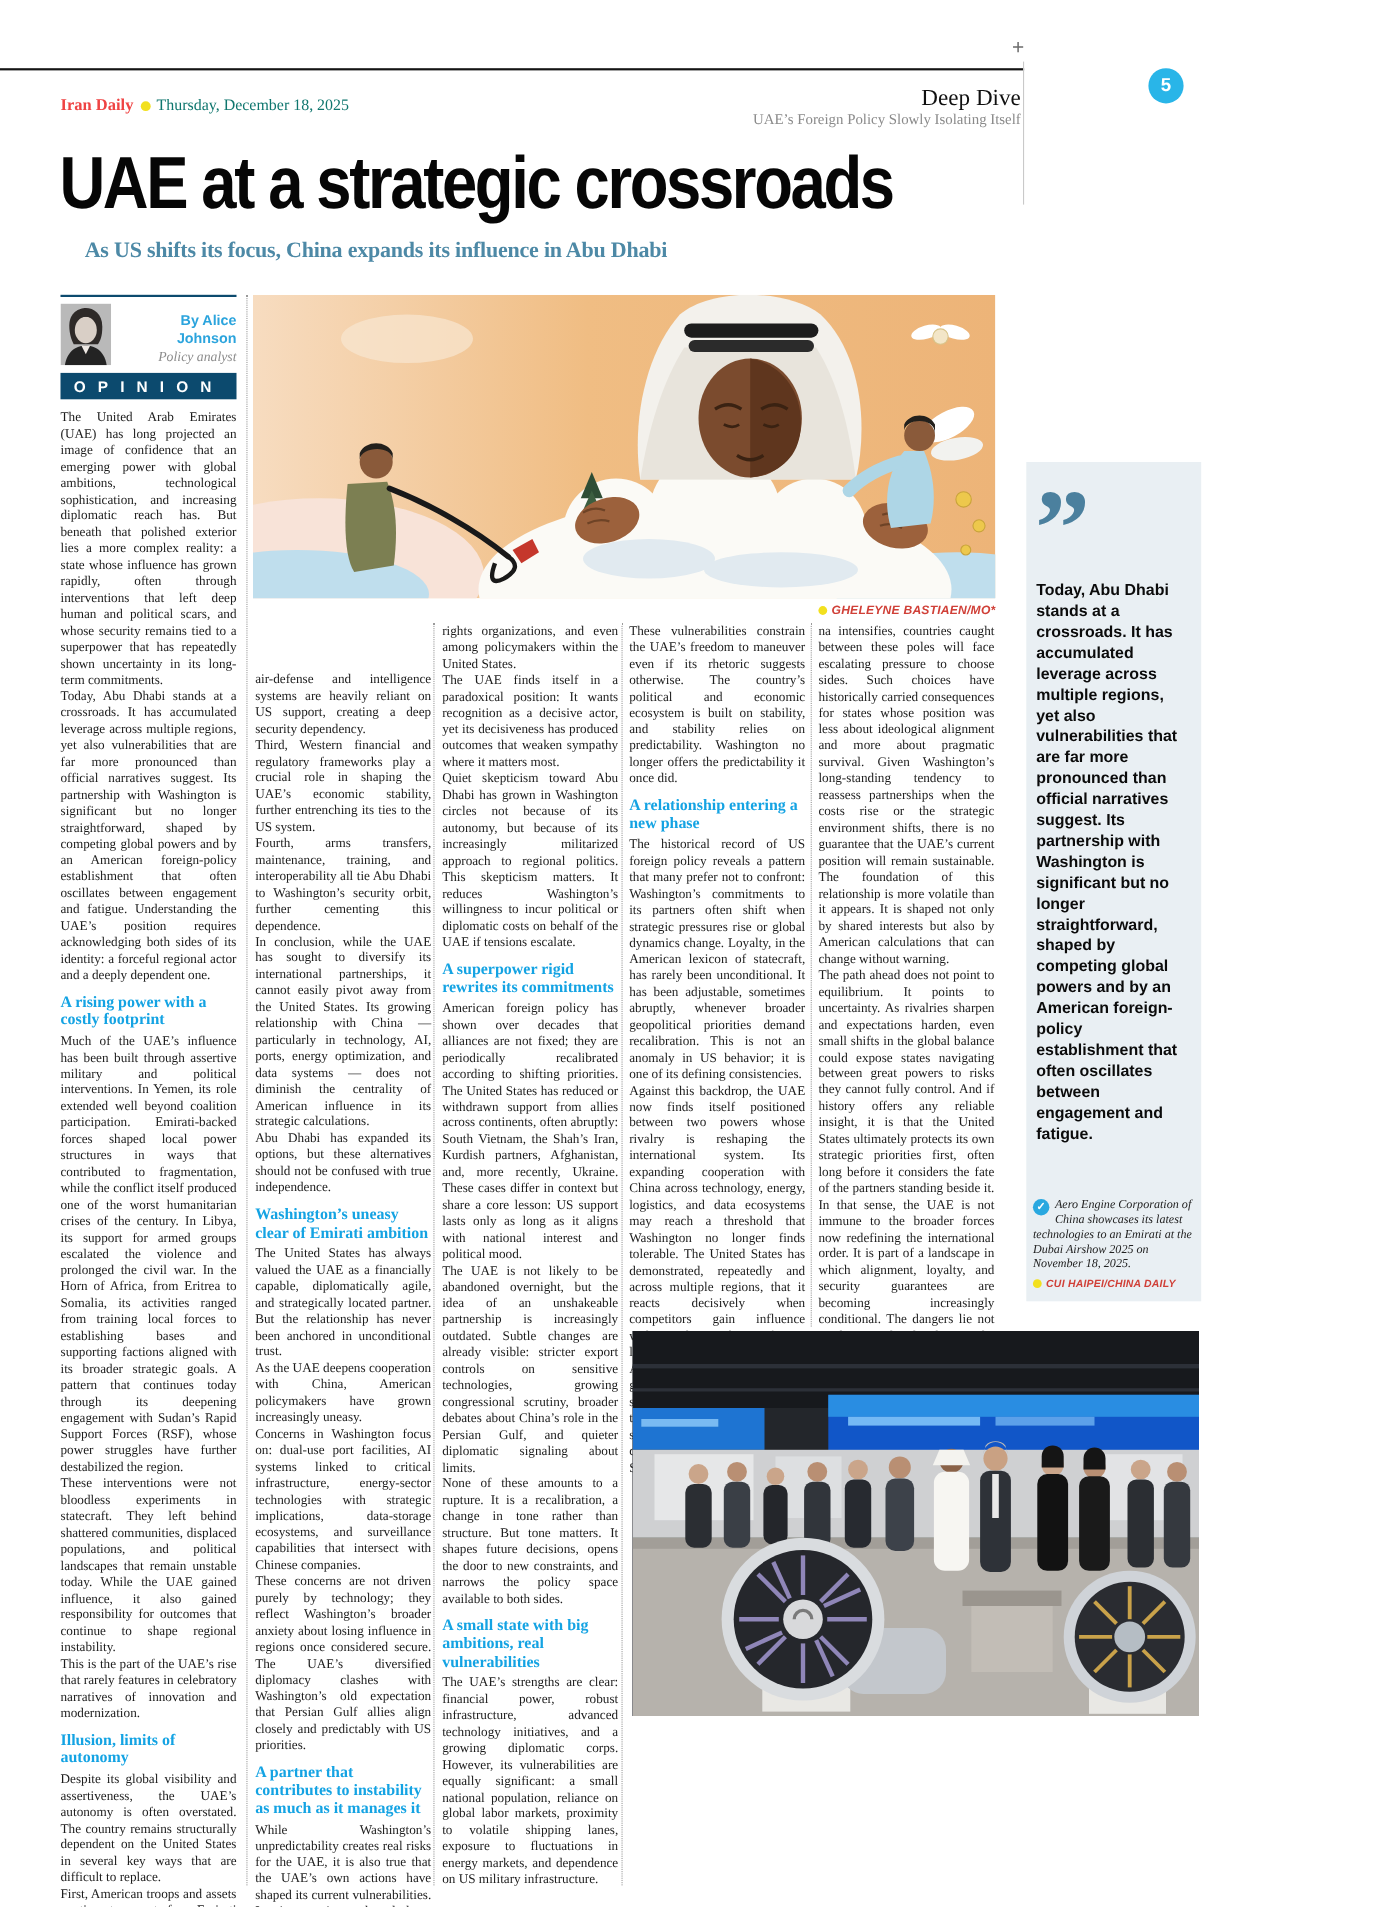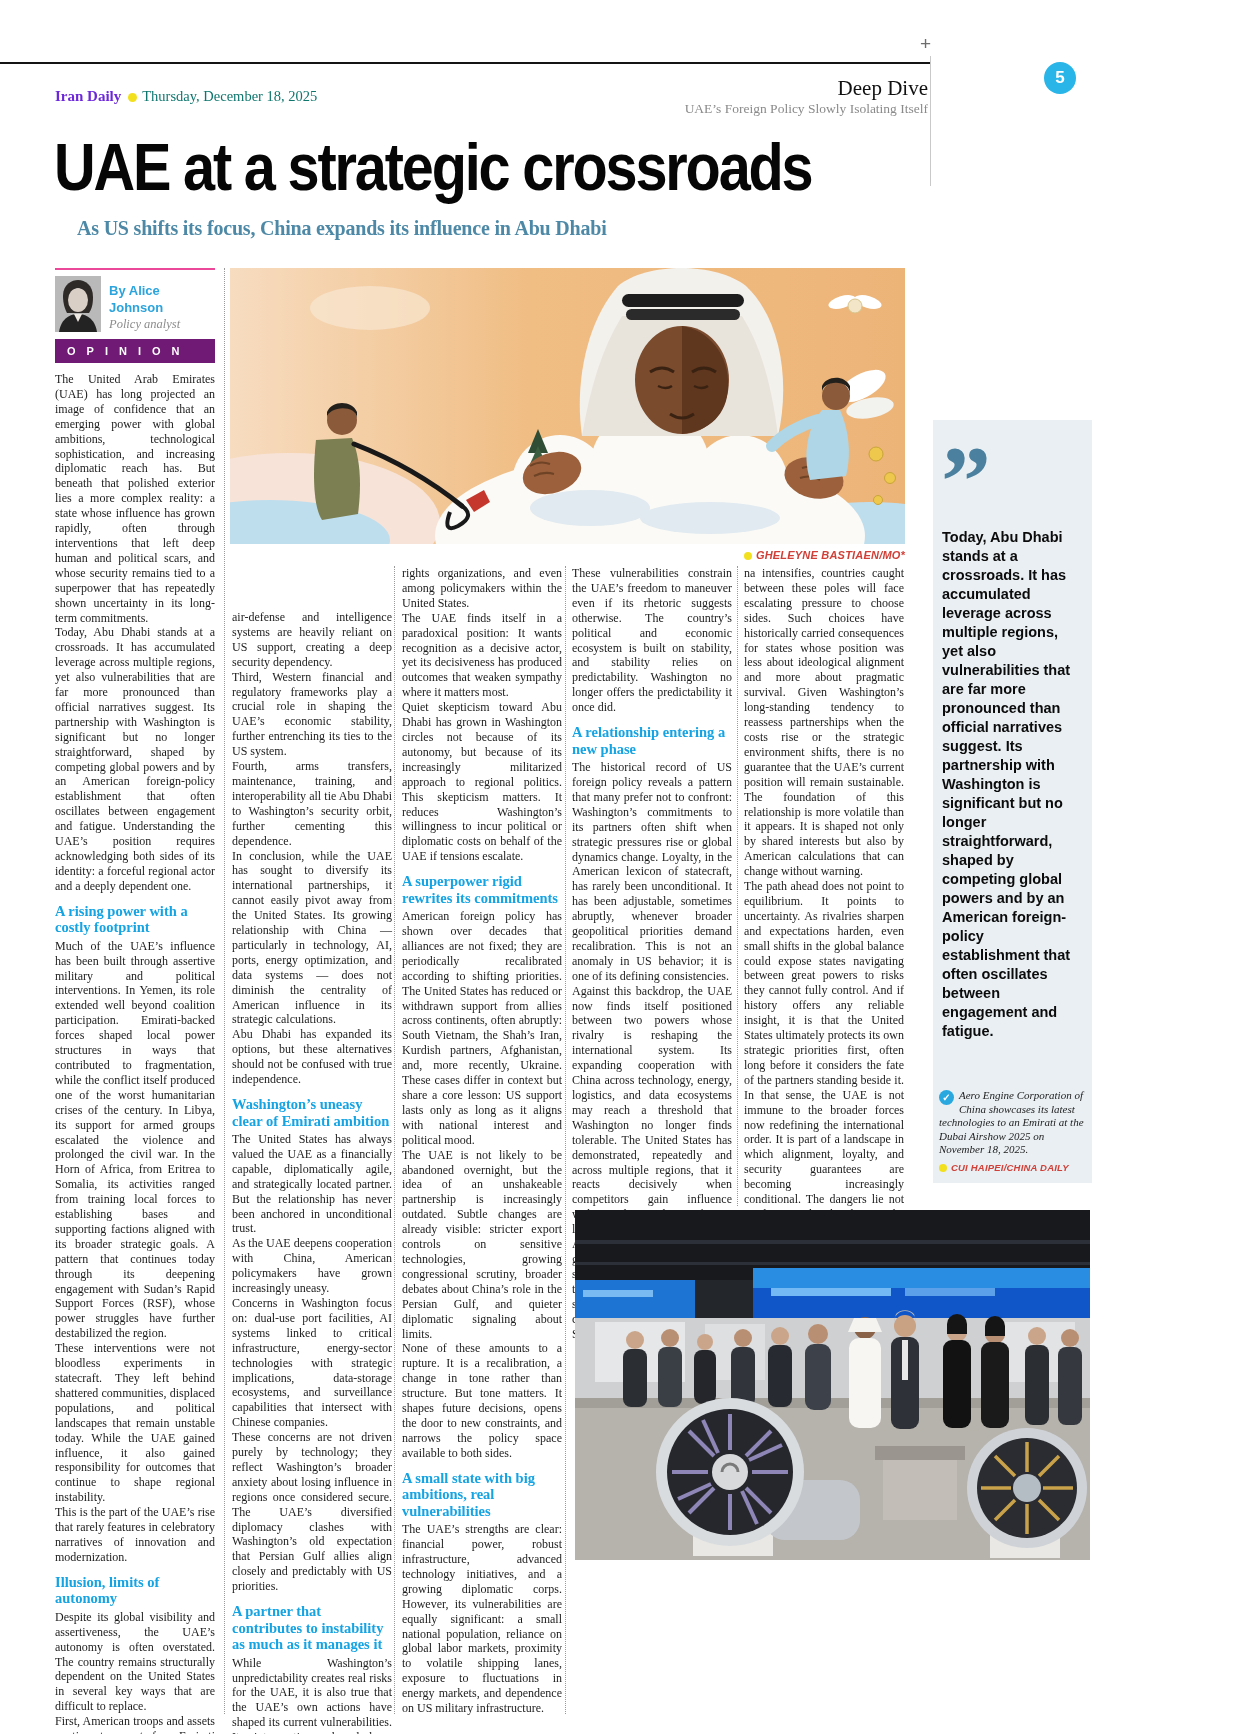--- a/index.html
+++ b/index.html
@@ -1,21 +1,21 @@
 <!DOCTYPE html>
 <html><head>
 <meta charset="utf-8">
 <style>
   html,body{margin:0;padding:0;background:#e8e8e8;}
   .page{position:relative;width:1250px;height:1734px;background:#ffffff;margin:0 auto;overflow:hidden;
         font-family:"Liberation Serif",serif;color:#1c1c1c;}
   
   .top-rule{position:absolute;left:0;top:62px;width:931px;height:2px;background:#141414;}
   .masthead{position:absolute;left:55px;top:88px;font-size:15px;white-space:nowrap;}
-  .masthead .paper{font-weight:700;color:#6d28d9;}
+  .masthead .paper{font-weight:700;color:#ef4444;}
   .dot{display:inline-block;width:9px;height:9px;border-radius:50%;background:#f2e01e;margin:0 5px 1px 7px;vertical-align:middle;}
   .masthead .date{font-size:14.5px;color:#0f766e;text-align:right;}
   .section-head{position:absolute;left:618px;top:76px;width:310px;text-align:right;}
   .section-title{font-weight:400;font-size:21px;color:#101010;line-height:24px;}
   .section-sub{font-size:13.5px;color:#8a8a8a;line-height:17px;}
   .crop-plus{position:absolute;left:920px;top:33px;font-family:"Liberation Sans",sans-serif;font-size:19px;color:#6d6d6d;}
   .crop-vline{position:absolute;left:930px;top:56px;width:1px;height:130px;background:#c9c9c9;}
   .page-badge{position:absolute;left:1044px;top:62px;width:32px;height:32px;border-radius:50%;background:#29b5e8;
               color:#fff;font-family:"Liberation Sans",sans-serif;font-weight:700;font-size:17px;line-height:32px;text-align:center;}
   
@@ -32,27 +32,27 @@
   .col-5{left:744px;top:566px;}
   .body-p{margin:0;font-size:12px;line-height:14.9px;text-align:justify;color:#1c1c1c;}
   .sec-head{margin:9px 0 3px;font-weight:700;font-size:14.5px;line-height:16.5px;color:#14a3e3;}
   .end-note{margin:10px 0 0;font-style:italic;font-weight:700;font-size:12px;line-height:15px;color:#8d8d8d;}
   .vsep{position:absolute;width:0;border-left:1px dotted #9a9a9a;z-index:0;}
   .sep-1{left:224px;top:268px;height:1446px;}
   .sep-2{left:394px;top:566px;height:1148px;}
   .sep-3{left:565px;top:566px;height:1148px;}
   .sep-4{left:737px;top:566px;height:640px;}
   
-  .byline-card{border-top:2px solid #ec4899;padding-top:6px;display:flex;gap:8px;}
+  .byline-card{border-top:2px solid #0c4a6e;padding-top:6px;display:flex;gap:8px;text-align:right;}
   .avatar{width:46px;height:56px;flex:none;}
   .byline-meta{padding-top:6px;}
   .byline-name{font-family:"Liberation Sans",sans-serif;font-weight:700;font-size:13px;line-height:17px;color:#2ba4dd;}
   .byline-role{font-style:italic;font-size:12.5px;line-height:16px;color:#8c8c8c;}
-  .opinion-bar{margin:7px 0 9px;background:#701a75;color:#fff;font-family:"Liberation Sans",sans-serif;
-               font-weight:700;font-size:11px;line-height:24px;letter-spacing:11px;padding-left:12px;overflow:hidden;white-space:nowrap;}
+  .opinion-bar{margin:7px 0 9px;background:#0c4a6e;color:#fff;font-family:"Liberation Sans",sans-serif;
+               font-weight:700;font-size:14px;line-height:24px;letter-spacing:11px;padding-left:12px;overflow:hidden;white-space:nowrap;}
   
   .illustration{position:absolute;left:230px;top:268px;width:675px;height:276px;overflow:hidden;}
   .illo-credit{position:absolute;left:560px;top:549px;width:345px;text-align:right;font-size:11px;}
   .credit-red{font-family:"Liberation Sans",sans-serif;font-style:italic;font-weight:700;color:#d04038;letter-spacing:.2px;}
   .credit-dot{display:inline-block;width:8px;height:8px;border-radius:50%;background:#f2e01e;margin:0 4px 1px 0;vertical-align:middle;}
   
   .pq-panel{position:absolute;left:933px;top:420px;width:159px;height:763px;background:#e9eff3;z-index:4;}
   .q-mark{font-family:"Liberation Serif",serif;font-weight:700;font-size:100px;line-height:62px;color:#4b809e;padding:30px 0 0 8px;}
   .pq-text{padding:16px 12px 0 9px;font-family:"Liberation Sans",sans-serif;font-weight:700;font-size:14.5px;line-height:19px;color:#0b0b0b;}
   .pq-caption{position:absolute;left:6px;right:5px;bottom:8px;font-style:italic;font-size:11px;line-height:13.5px;color:#222;}

